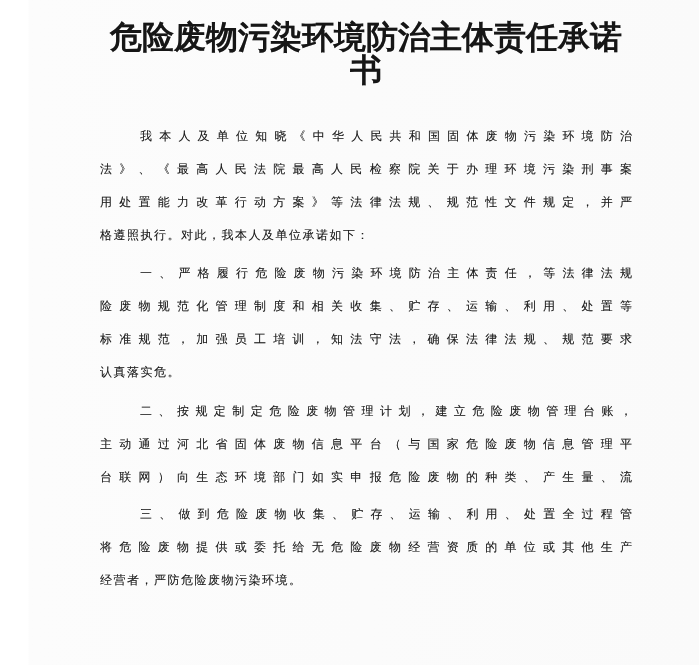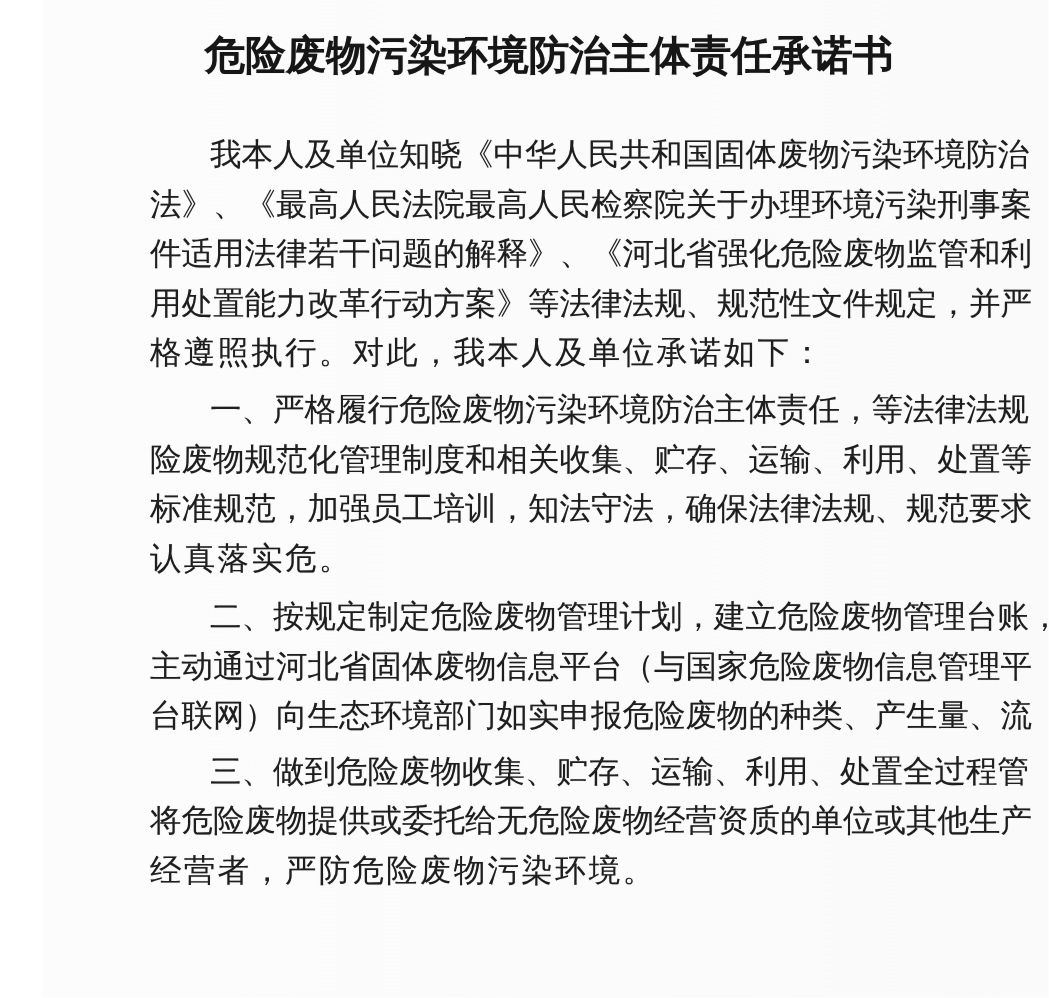--- a/index.html
+++ b/index.html
@@ -17,35 +17,35 @@
     box-sizing: border-box;
     width: 699px;
     height: 665px;
     padding: 0 67px 0 100px;
     color: #1e1e1e;
   }
   .doc-title {
     margin: 0;
     padding-top: 21px;
     margin-bottom: 33px;
-    font-size: 27px;
+    font-size: 32px;
     line-height: 33px;
     font-weight: bold;
     text-align: center;
     letter-spacing: 0px;
     color: #161616;
     text-shadow: 0 0 0.5px rgba(20,20,20,0.45);
   }
   .para {
     margin: 0;
     padding: 0;
   }
   .para + .para { margin-top: 5px; }
   .line {
-    font-size: 21px;
+    font-size: 12px;
     line-height: 33px;
     height: 33px;
     white-space: nowrap;
     text-align: justify;
     text-align-last: justify;
     text-shadow: 0 0 0.5px rgba(25,25,25,0.4);
   }
   .line.first {
     padding-left: 40px;
   }
@@ -59,21 +59,20 @@
 </head>
 <body>
 
 <div class="page">
 
   <h1 class="doc-title">危险废物污染环境防治主体责任承诺书</h1>
 
   <div class="para">
     <div class="line first">我本人及单位知晓《中华人民共和国固体废物污染环境防治</div>
     <div class="line">法》、《最高人民法院最高人民检察院关于办理环境污染刑事案</div>
-    <div class="line">件适用法律若干问题的解释》、《河北省强化危险废物监管和利</div>
     <div class="line">用处置能力改革行动方案》等法律法规、规范性文件规定，并严</div>
     <div class="line end">格遵照执行。对此，我本人及单位承诺如下：</div>
   </div>
 
   <div class="para">
     <div class="line first">一、严格履行危险废物污染环境防治主体责任，等法律法规</div>
     <div class="line">险废物规范化管理制度和相关收集、贮存、运输、利用、处置等</div>
     <div class="line">标准规范，加强员工培训，知法守法，确保法律法规、规范要求</div>
     <div class="line end">认真落实危。</div>
   </div>

